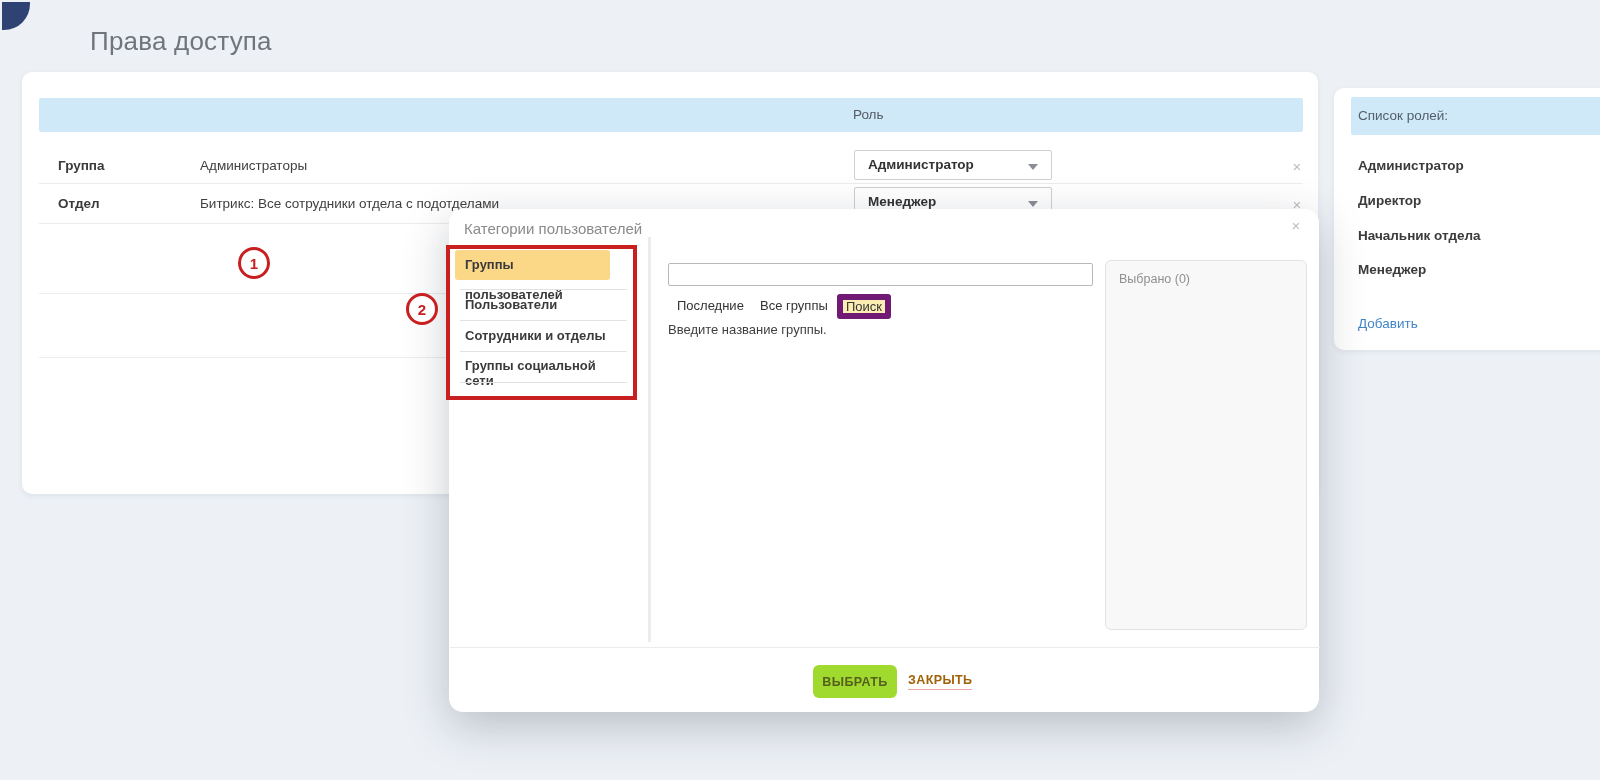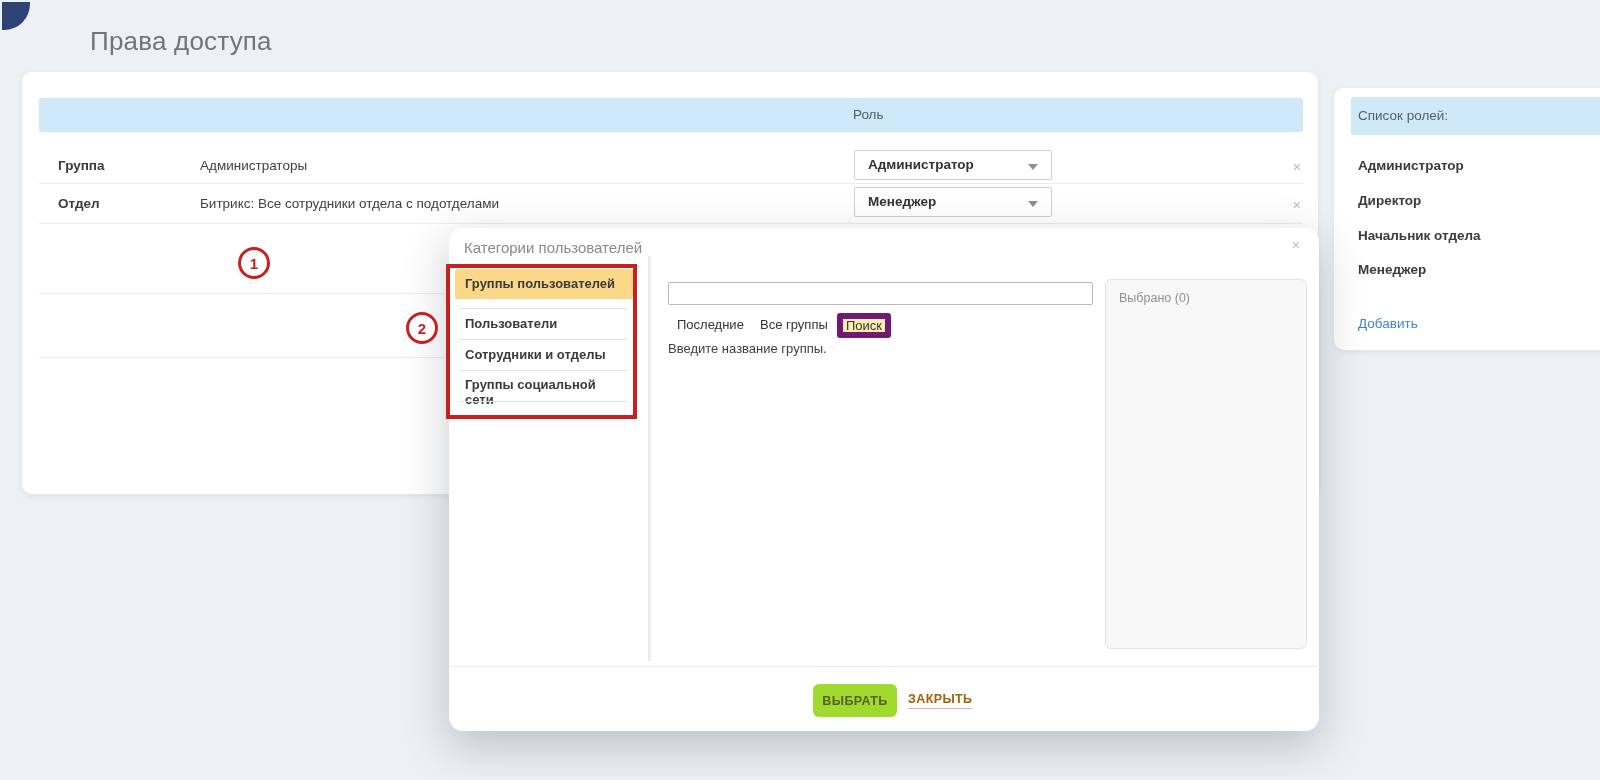--- a/index.html
+++ b/index.html
@@ -47,28 +47,28 @@
   
   .roles-card { position:absolute; left:1330px; top:84px; width:290px; height:262px;
     background:#fff; border-radius:10px; box-shadow:0 2px 6px rgba(40,60,90,.08); }
   .roles-band { left:16px; top:8px; width:274px; height:38px; }
   .roles-title { position:absolute; left:23px; top:8px; height:38px; line-height:38px;
     font-size:13.5px; color:#53606c; }
   .role-item { position:absolute; left:23px; font-size:13.5px; font-weight:700; color:#3b3b3b; }
   .roles-add { position:absolute; left:23px; top:227px; }
 
   
-  .modal { position:absolute; left:445px; top:224px; width:870px; height:503px;
+  .modal { position:absolute; left:445px; top:205px; width:870px; height:503px;
     background:#fff; border-radius:14px; box-shadow:0 14px 45px rgba(30,40,60,.25); z-index:10; }
   .modal-title { position:absolute; left:14px; top:10px; font-size:15px; color:#8a8a8a; }
   .modal-close { right:14px; top:8px; }
 
   .cat-annot-box { position:absolute; left:-4px; top:35px; width:191px; height:155px;
     border:4px solid #c81f20; z-index:12; pointer-events:none; }
-  .cat-active { position:absolute; left:5px; top:40px; width:178px; height:30px;
+  .cat-active { position:absolute; left:5px; top:40px; width:155px; height:30px;
     background:#fbd788; border-radius:3px; line-height:30px; padding-left:10px;
     font-size:13px; font-weight:600; color:#3a3a3a; cursor:pointer; }
   .cat-item { position:absolute; left:15px; width:162px; font-size:13px; font-weight:600;
     color:#3a3a3a; cursor:pointer; }
   .cat-divider { position:absolute; left:10px; width:167px; height:1px; background:#e2e2e2; }
 
   .vsep { position:absolute; left:198px; top:27px; width:3px; height:405px; background:#ececec; }
 
   .modal-search { position:absolute; left:218px; top:53px; width:425px; height:23px;
     border:1px solid #b9b9b9; border-radius:2px; background:#fff; font-size:13px; padding:0 6px;

